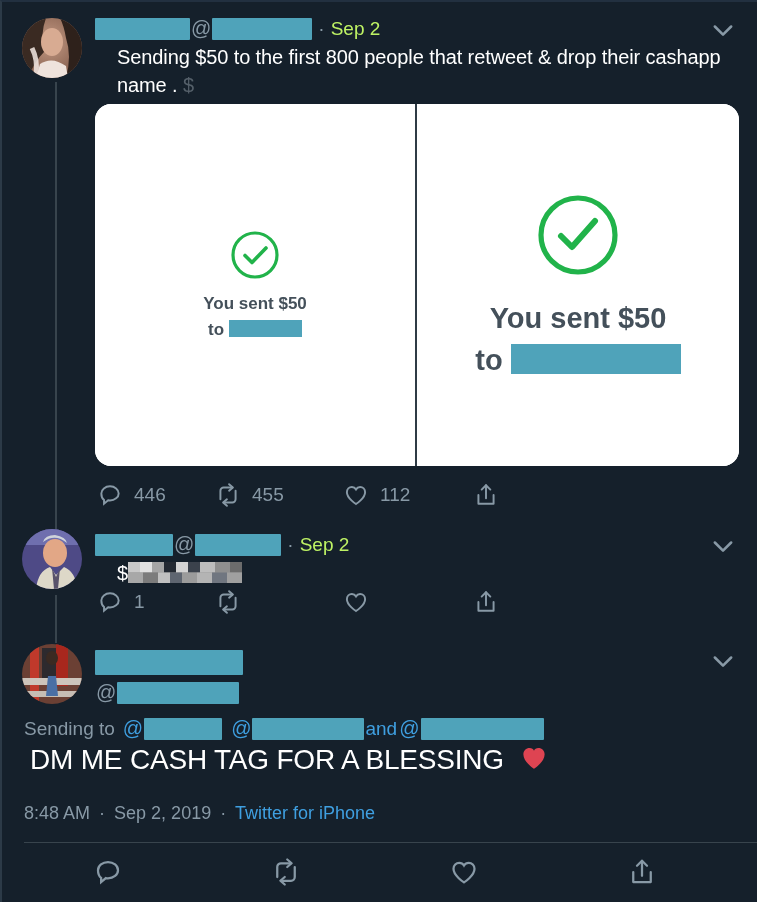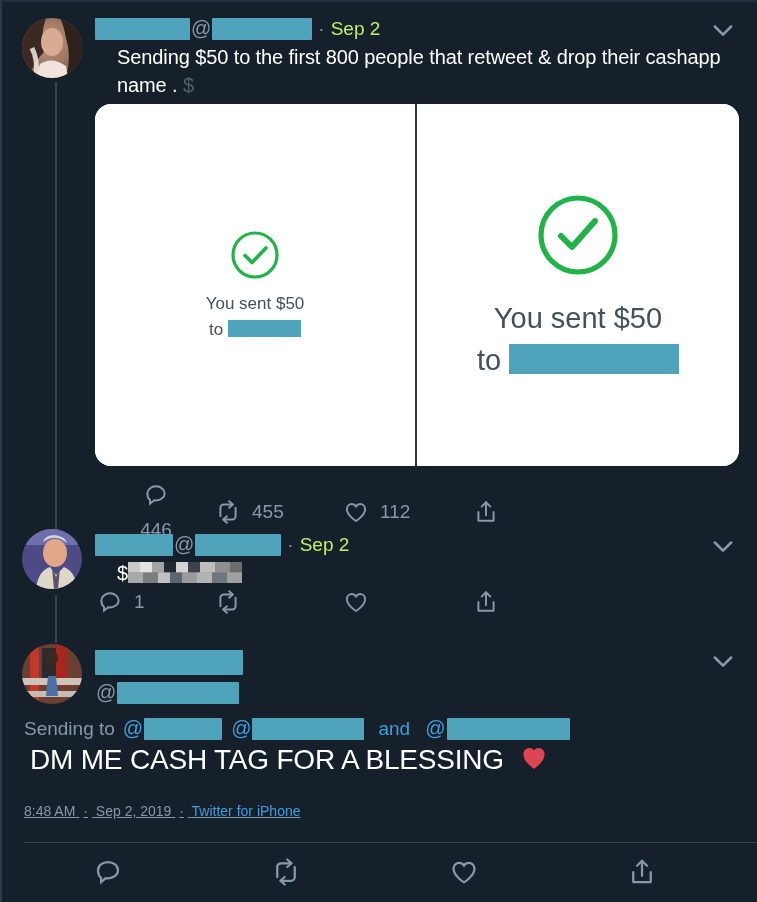--- a/index.html
+++ b/index.html
@@ -107,20 +107,21 @@
   }
   .media-half.left  { width: 322px; border-right: 2px solid #2f3b45; }
   .media-half.right { width: 322px; }
 
   .check-circle { display: block; }
 
   .sent-line {
     color: #44505a;
     text-align: center;
     white-space: nowrap;
+    font-weight: bold;
   }
   .left .sent-line  { font-size: 17px; margin-top: 10px; line-height: 24px; }
   .right .sent-line { font-size: 29px; margin-top: 16px; line-height: 42px; }
 
   .left .redact-media  { background:#4fa3ba; display:inline-block; width:73px; height:17px; vertical-align:-2px; }
   .right .redact-media { background:#4fa3ba; display:inline-block; width:170px; height:30px; vertical-align:-4px; }
 
   
   .actionbar {
     position: absolute;
@@ -144,23 +145,22 @@
 
   
   .mosaic {
     display: inline-block;
     vertical-align: -3px;
     height: 21px;
   }
 
   .meta {
     position: absolute;
-    font-size: 14px;
+    font-size: 18px;
     color: #8899a6;
-    text-decoration: underline;
   }
   .meta .src { color: #3f9fe0; }
 
   .heart-emoji { vertical-align: -3px; margin-left: 8px; }
 </style>
 </head>
 <body>
 
 <div id="screen">
 
@@ -224,21 +224,21 @@
         <div class="sent-line">You sent $50</div>
         <div class="sent-line" style="margin-top:0px;">
           <span>to</span>
           <span class="redact-media"></span>
         </div>
       </div>
 
     </div>
 
     <div class="actionbar" style="left:95px; top:480px; width:420px;">
-      <div class="action" style="width:118px;flex-direction:column;">
+      <div class="action" style="width:118px;">
         <svg viewBox="0 0 24 24" fill="none" stroke="currentColor" stroke-width="1.8">
           <path d="M12 4c4.4 0 8 2.9 8 6.5 0 3.6-3.6 6.5-8 6.5-.6 0-1.2-.05-1.7-.15L6.5 20v-3.3C5 15.5 4 13.1 4 10.5 4 6.9 7.6 4 12 4z"></path>
         </svg>
         <span class="count">446</span>
       </div>
       <div class="action" style="width:128px;">
         <svg viewBox="0 0 24 24" fill="none" stroke="currentColor" stroke-width="1.8" stroke-linecap="round" stroke-linejoin="round">
           <path d="M5 16V8a3 3 0 0 1 3-3h8"></path>
             <polyline points="13,2 16.5,5 13,8"></polyline>
           <path d="M19 8v8a3 3 0 0 1-3 3H8"></path>
@@ -375,21 +375,21 @@
         <span class="redact" style="width:122px;"></span>
       </div>
     </div>
 
     <div style="position:absolute; left:22px; top:715px; display:flex; align-items:center; font-size:19px; color:#8899a6;">
       <span>Sending to</span>
       <span class="at blue" style="margin-left:7px;">@</span>
       <span class="redact" style="width:78px;"></span>
       <span class="at blue" style="margin-left:8px;">@</span>
       <span class="redact" style="width:112px;"></span>
-      <span style="margin:0 14px; color:#3f9fe0;">and</span>
+      <span style="margin:0 1px; color:#3f9fe0;">and</span>
       <span class="at blue">@</span>
       <span class="redact" style="width:123px;"></span>
     </div>
 
     <div style="position:absolute; left:28px; top:742px; font-size:28px; color:#ffffff; letter-spacing:-0.2px;">
       <span>DM ME CASH TAG FOR A BLESSING</span>
       <svg class="heart-emoji" width="28" height="28" viewBox="0 0 24 24">
         <path d="M12 21.3S2.9 15.2 2.9 8.9C2.9 5.7 5.3 3.4 8.2 3.4c1.9 0 3.2 1 3.8 2.3.6-1.3 1.9-2.3 3.8-2.3 2.9 0 5.3 2.3 5.3 5.5 0 6.3-9.1 12.4-9.1 12.4z" fill="#de4452"></path>
       </svg>
     </div>

